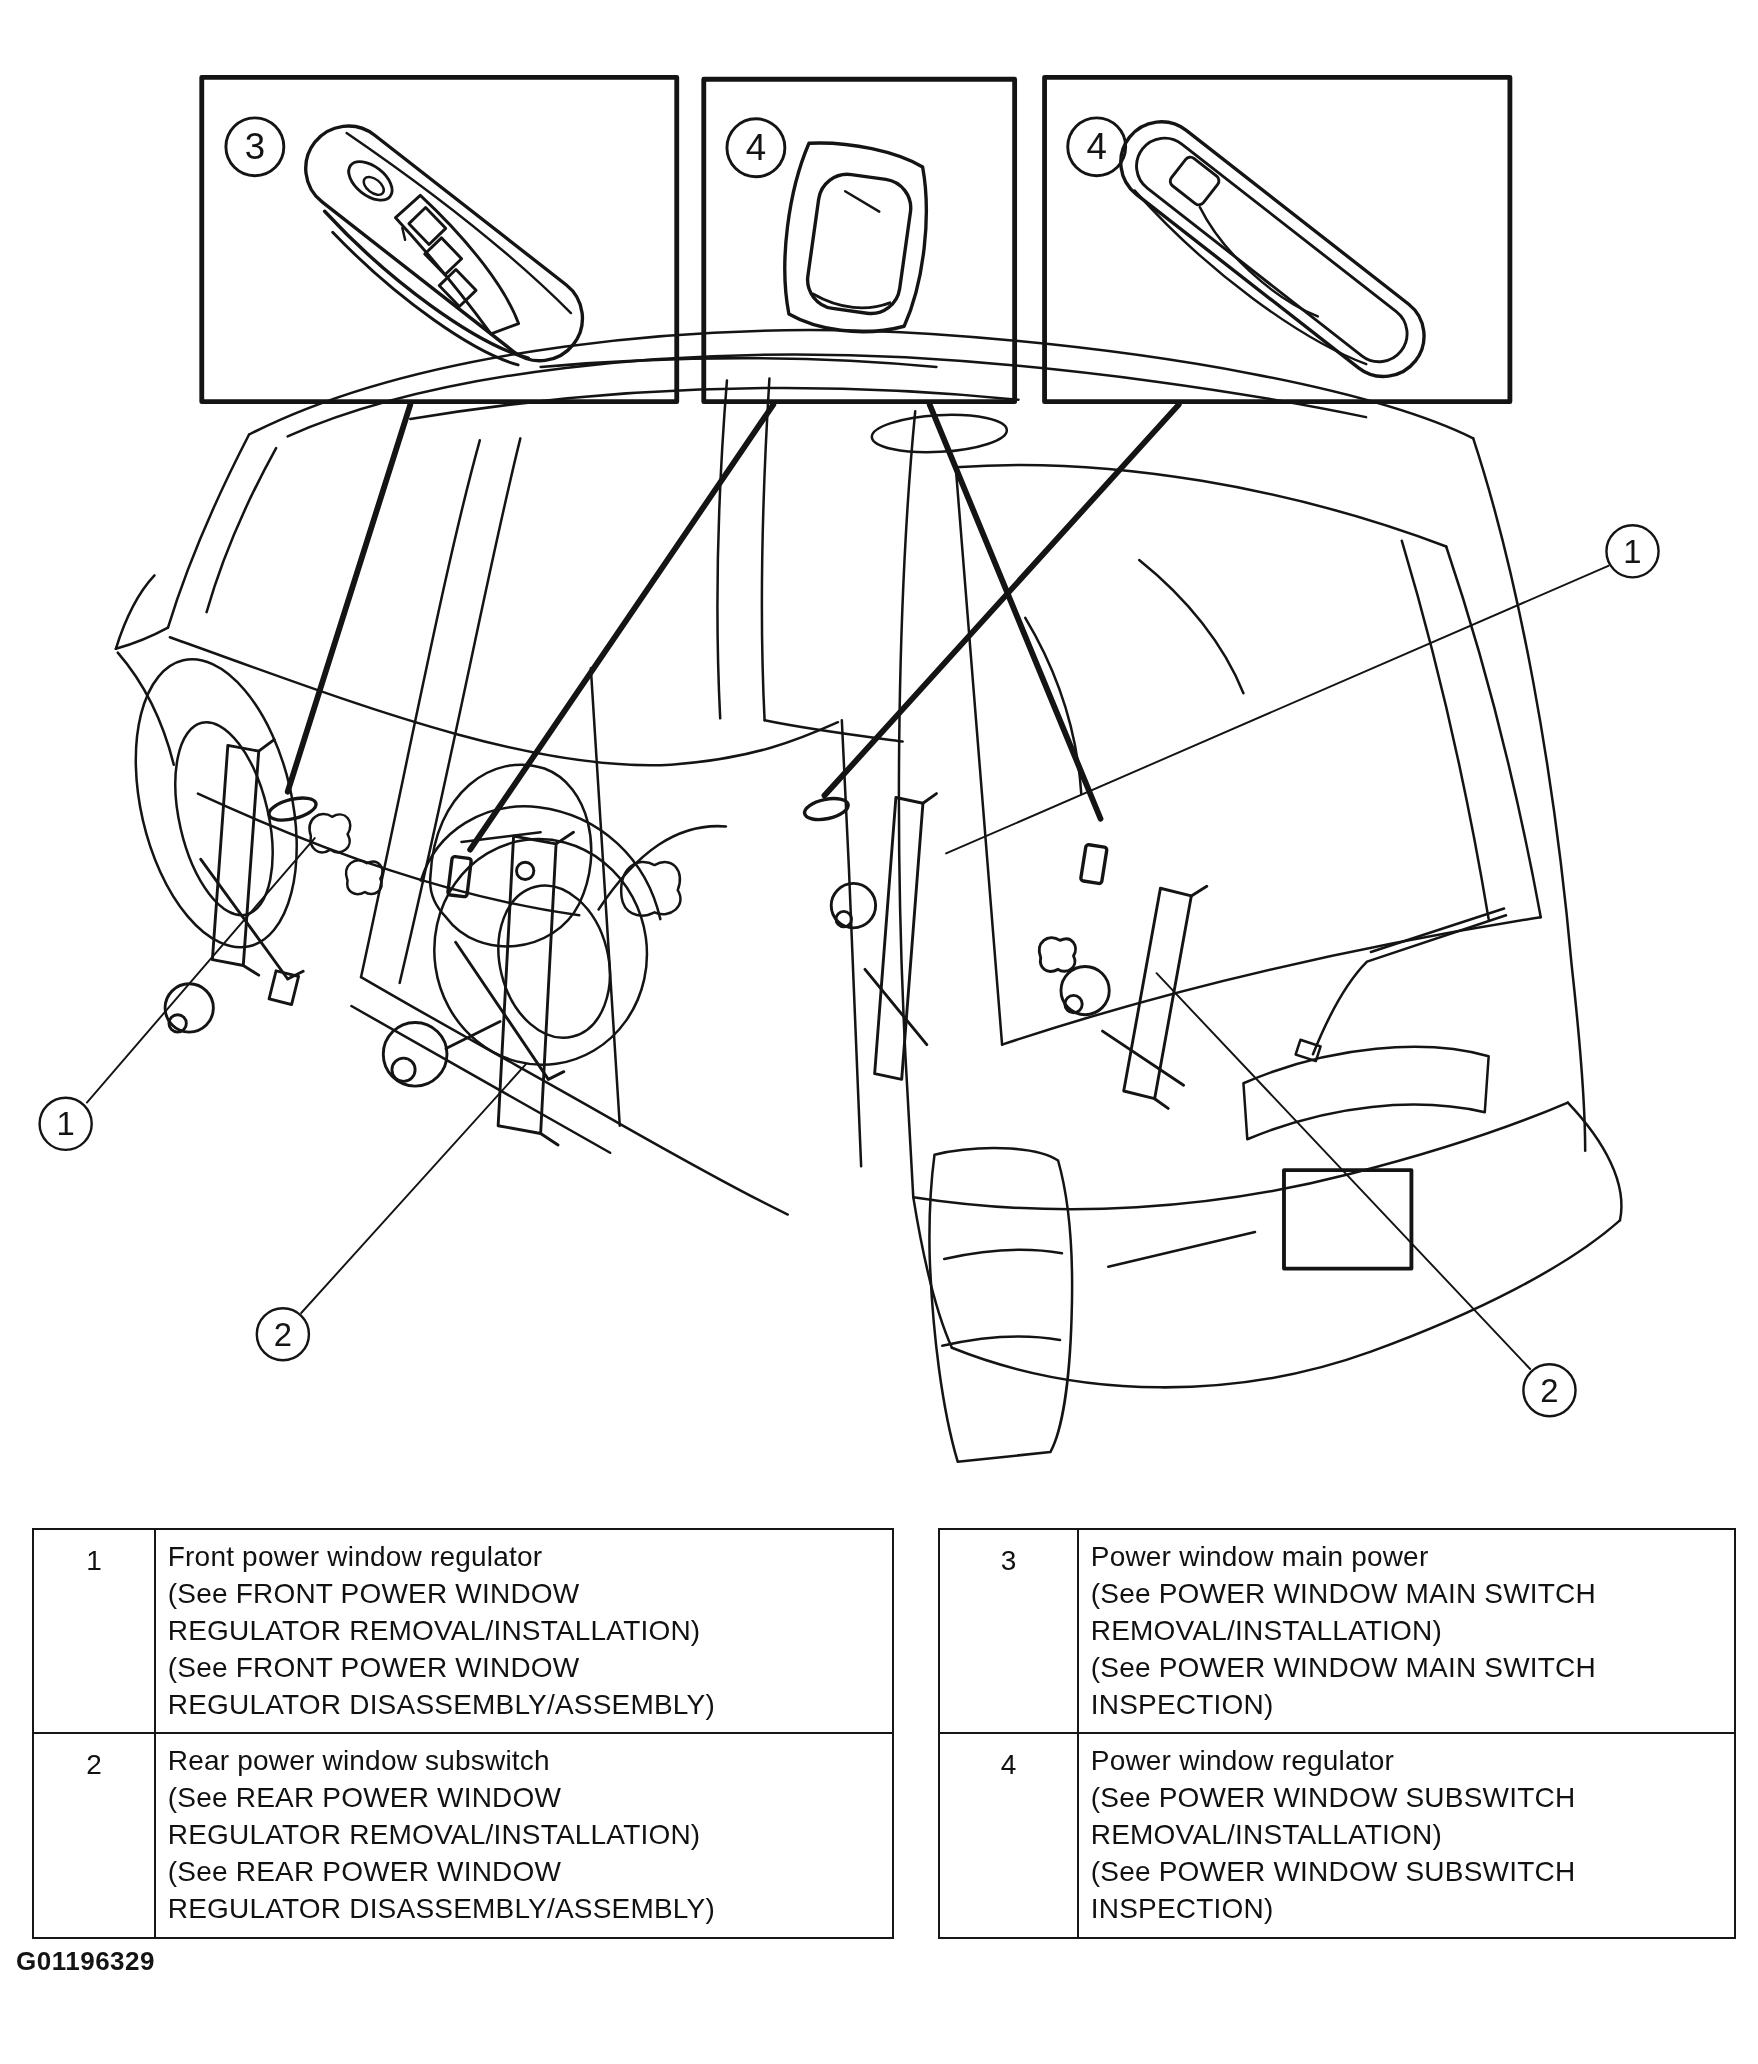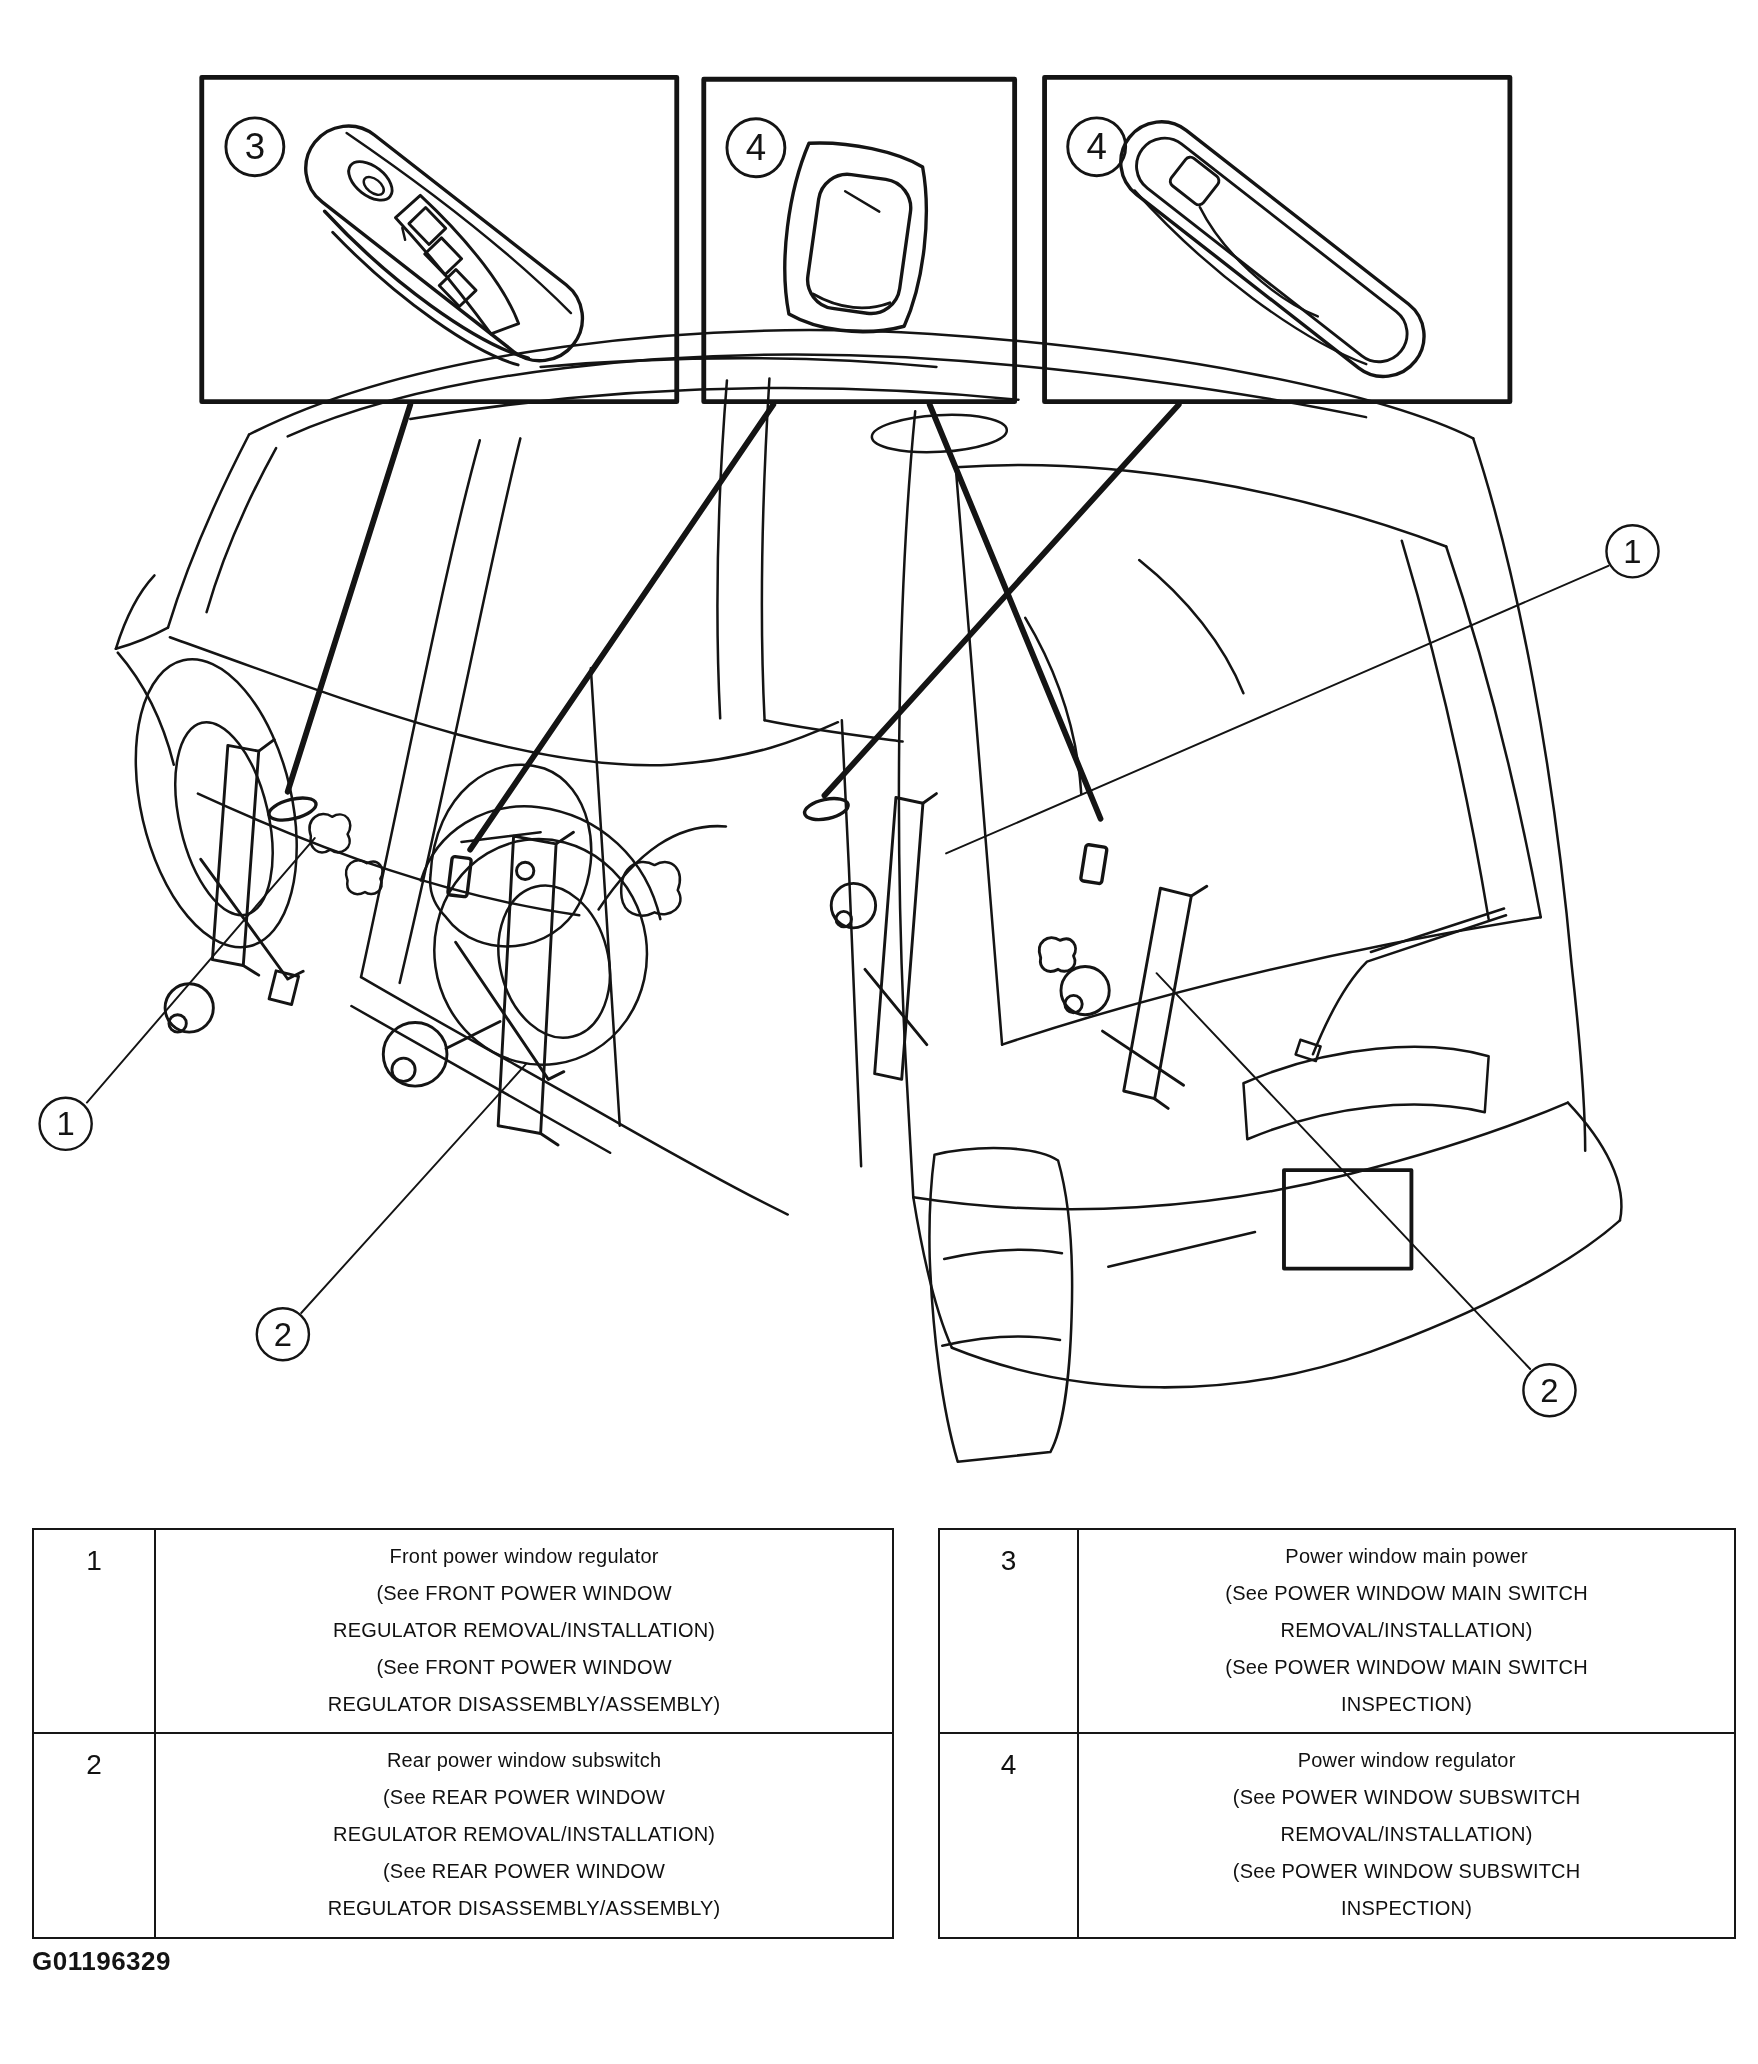--- a/index.html
+++ b/index.html
@@ -7,33 +7,32 @@
     position:relative;width:1758px;height:2064px;background:#ffffff;
     font-family:"Liberation Sans", sans-serif;color:#111;overflow:hidden;
   }
   .diagram-svg{position:absolute;left:0;top:0;}
   .legend-table{
     position:absolute;border-collapse:collapse;background:#fff;
     table-layout:fixed;
   }
   .legend-table td{
     border:2.9px solid #161616;vertical-align:top;
-    font-size:20px;line-height:37px;padding:7.7px 11.6px 9.7px 11.6px;
+    font-size:28px;line-height:37px;padding:7.7px 11.6px 9.7px 11.6px;
     letter-spacing:0.2px;
-    text-align:center;
   }
   .legend-table td.num-cell{
     text-align:center;padding-top:11.6px;font-size:28px;
   }
   #tbl-left{left:32px;top:1528px;width:862px;}
   #tbl-left td.num-cell{width:97px;}
   #tbl-right{left:938px;top:1528px;width:798px;}
   #tbl-right td.num-cell{width:114px;}
   .fig-id{
-    position:absolute;left:32px;top:1946px;
+    position:absolute;left:16px;top:1946px;
     font-size:26px;font-weight:700;letter-spacing:0.5px;color:#141414;
   }
   .cell-line{white-space:nowrap;}
 </style>
 </head>
 <body>
 
 <div class="page">
 
   <svg class="diagram-svg" width="1758" height="1511" viewBox="0 0 1821 1565" fill="none" stroke="#141414" stroke-linecap="round" stroke-linejoin="round">

